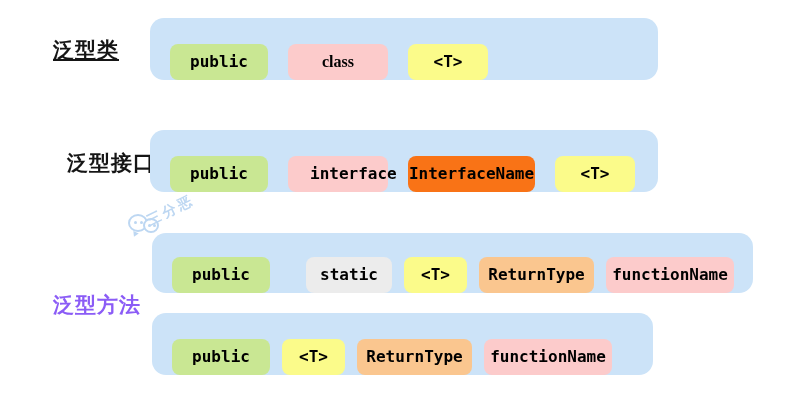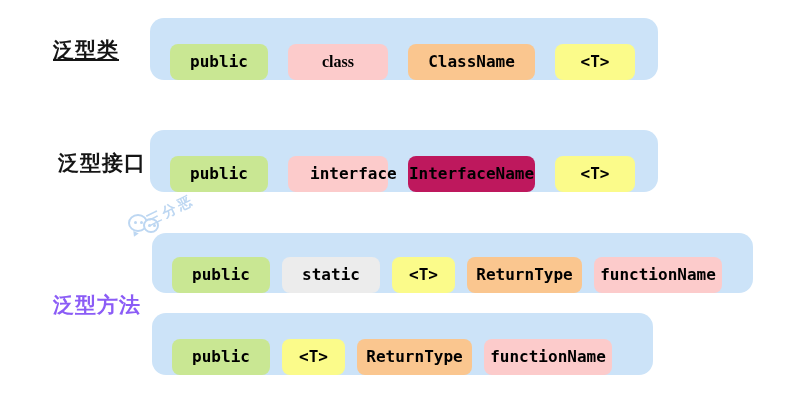--- a/index.html
+++ b/index.html
@@ -10,21 +10,21 @@
   .canvas{position:absolute;inset:0;}
 
   
   .section-label{
     position:absolute;
     font-family:"Liberation Serif","DejaVu Serif",serif;
     font-weight:bold;font-size:21px;color:#151515;
     letter-spacing:1px;white-space:nowrap;
   }
   #label-class{left:53px;top:36px;}
-  #label-interface{left:58px;top:149px;}
+  #label-interface{left:67px;top:149px;}
   #label-method{left:53px;top:291px;}
 
   
   .panel{
     position:absolute;border-radius:14px;
     display:flex;align-items:flex-end;gap:20px;padding-left:20px;
     box-sizing:border-box;
   }
   #row-class{left:150px;top:18px;width:508px;height:62px;}
   #row-interface{left:150px;top:130px;width:508px;height:62px;}
@@ -36,21 +36,21 @@
   .token{
     height:36px;line-height:36px;border-radius:8px;
     text-align:center;font-weight:bold;font-size:16px;color:#000;
     box-sizing:border-box;white-space:nowrap;flex:0 0 auto;
   }
   .tok-public{width:98px;}
   .tok-class{width:100px;}
   .tok-interface{width:100px;}
   .tok-classname{width:127px;}
   .tok-interfacename{width:127px;}
-  .tok-static{width:98px;}
+  .tok-static{width:86px;margin-left:24px;}
   .tok-returntype{width:115px;}
   .tok-functionname{width:128px;}
   .tok-t{width:80px;}
   .panel-method .tok-t{width:63px;}
 
   
   .watermark{position:absolute;left:126px;top:196px;width:100px;height:52px;}
   .wm-text{
     position:absolute;left:26px;top:16px;
     transform:rotate(-26deg);transform-origin:left bottom;
@@ -70,28 +70,27 @@
 
   <span id="label-class" class="section-label" style="color: rgb(21, 21, 21); text-decoration: underline;">泛型类</span>
 
   <span id="label-interface" class="section-label" style="color: rgb(21, 21, 21);">泛型接口</span>
 
   <span id="label-method" class="section-label" style="color: #8b5cf6;">泛型方法</span>
 
   <div id="row-class" class="panel" style="background: rgb(204, 227, 248);">
       <div class="token tok-public" style="background: rgb(201, 231, 147); color: rgb(0, 0, 0);">public</div>
       <div class="token tok-class" style="background: rgb(252, 203, 203); color: rgb(0, 0, 0); font-family: Liberation Serif, serif;">class</div>
-      <div class="token tok-classname" style="background: rgb(250, 198, 143); color: rgb(0, 0, 0);">ClassName</div>
       <div class="token tok-t" style="background: rgb(251, 251, 138); color: rgb(0, 0, 0);">&lt;T&gt;</div>
     </div>
 
   <div id="row-interface" class="panel" style="background: rgb(204, 227, 248);">
       <div class="token tok-public" style="background: rgb(201, 231, 147); color: rgb(0, 0, 0);">public</div>
       <div class="token tok-interface" style="background: rgb(252, 203, 203); color: rgb(0, 0, 0); padding-left: 22px;">interface</div>
-      <div class="token tok-interfacename" style="background: #be185d; color: rgb(0, 0, 0);">InterfaceName</div>
+      <div class="token tok-interfacename" style="background: #f97316; color: rgb(0, 0, 0);">InterfaceName</div>
       <div class="token tok-t" style="background: rgb(251, 251, 138); color: rgb(0, 0, 0);">&lt;T&gt;</div>
     </div>
 
   <div id="row-method-1" class="panel panel-method" style="background: rgb(204, 227, 248);">
       <div class="token tok-public" style="background: rgb(201, 231, 147); color: rgb(0, 0, 0);">public</div>
       <div class="token tok-static" style="background: rgb(236, 236, 236); color: rgb(0, 0, 0);">static</div>
       <div class="token tok-t" style="background: rgb(251, 251, 138); color: rgb(0, 0, 0);">&lt;T&gt;</div>
       <div class="token tok-returntype" style="background: rgb(250, 198, 143); color: rgb(0, 0, 0);">ReturnType</div>
       <div class="token tok-functionname" style="background: rgb(252, 203, 203); color: rgb(0, 0, 0);">functionName</div>
     </div>

